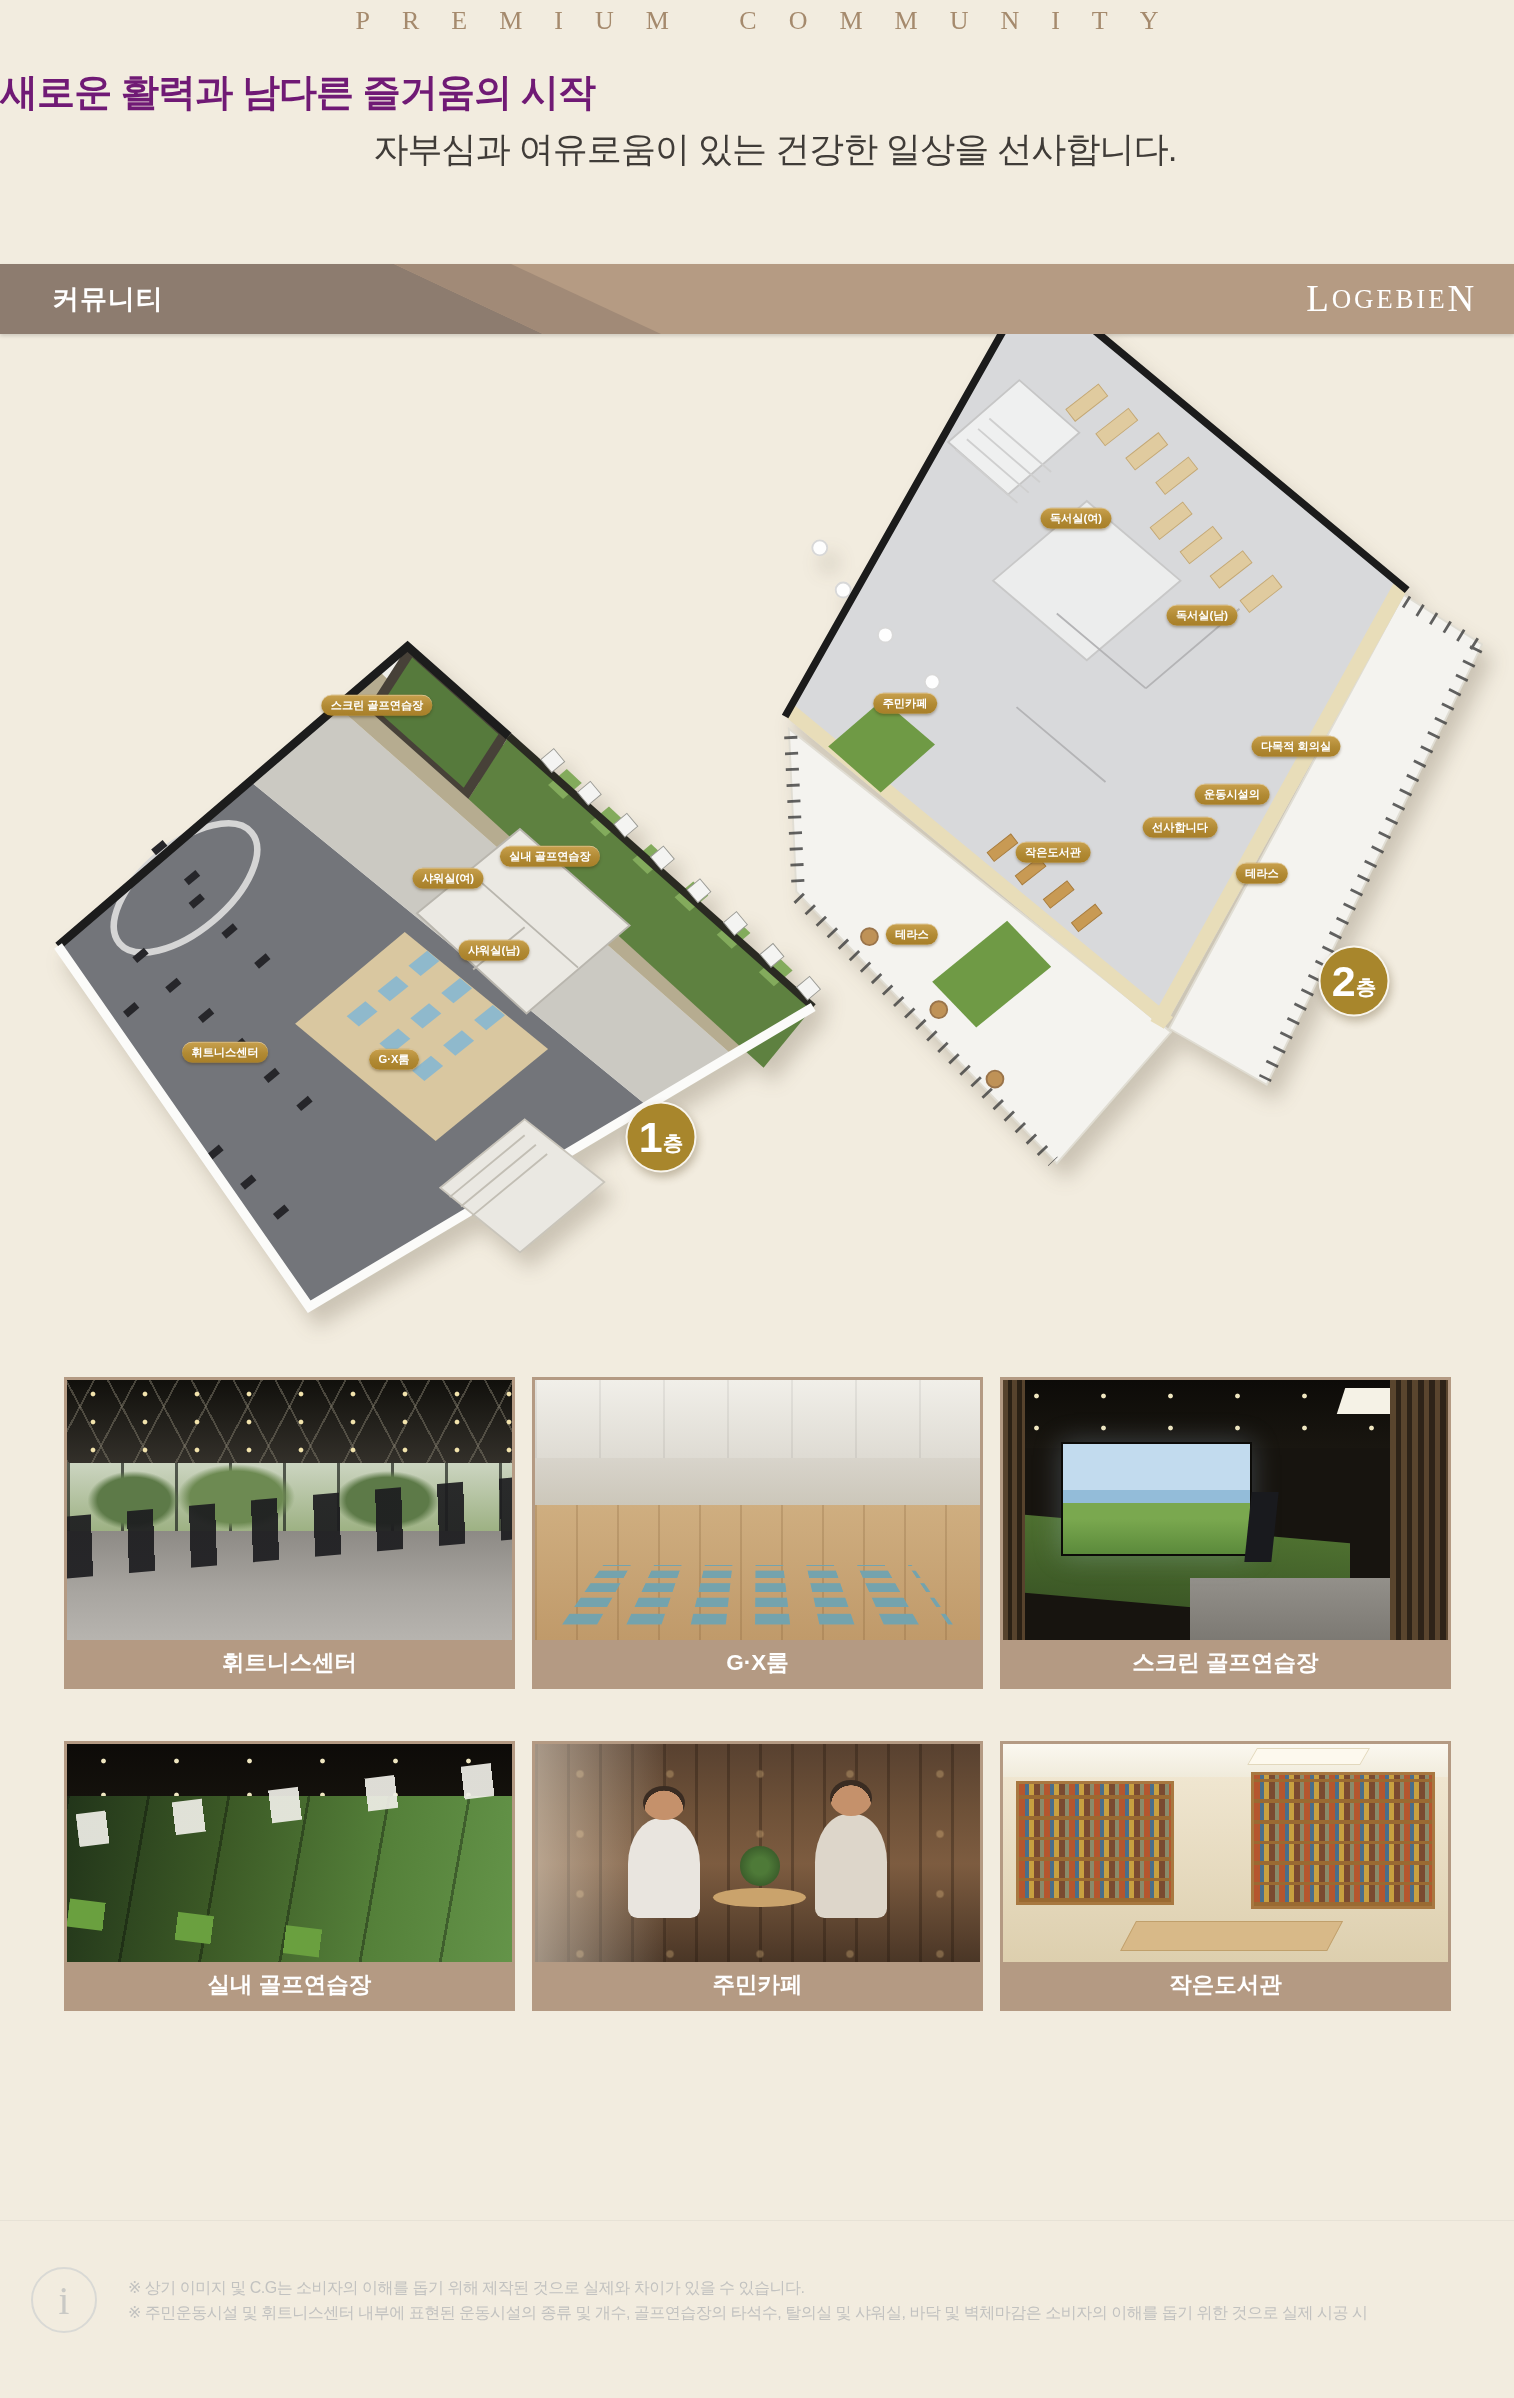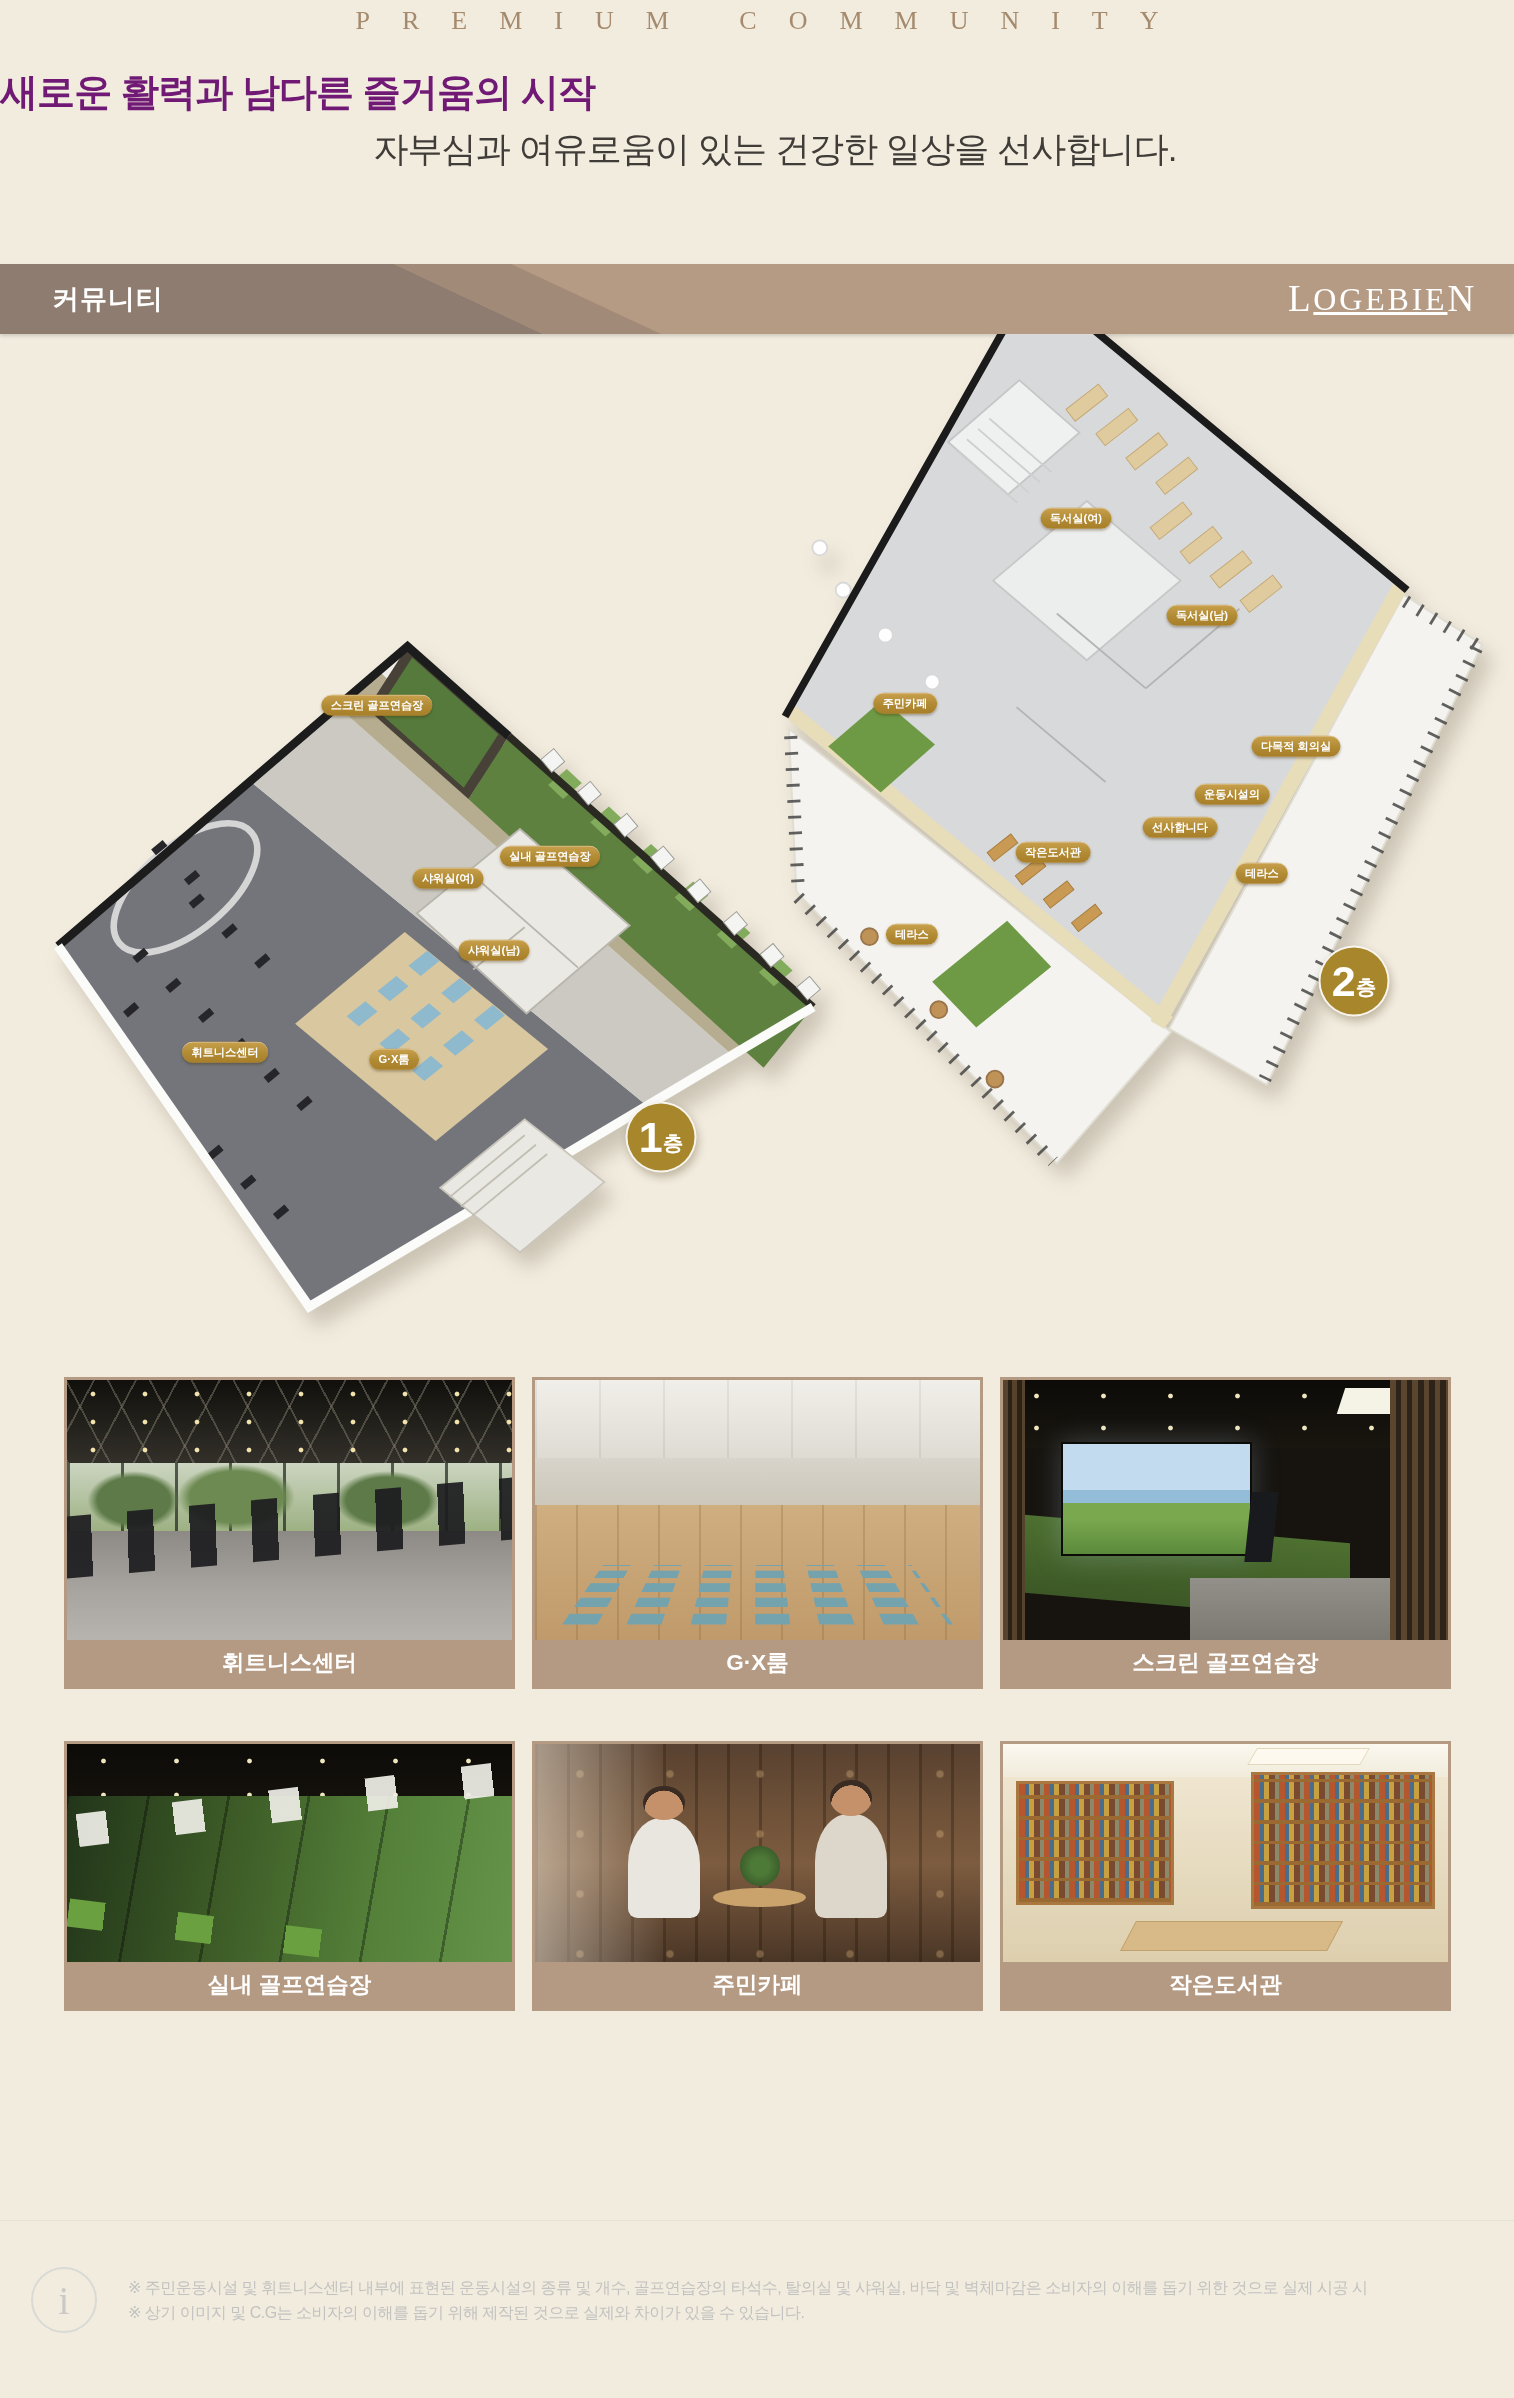--- a/index.html
+++ b/index.html
@@ -40,21 +40,21 @@
   .bar-label{
     position:absolute;left:52px;top:0;height:70px;line-height:70px;z-index:2;
     color:#fff;font-size:27px;font-weight:600;letter-spacing:0.9px;
   }
   .brand{
     position:absolute;right:37px;top:0;height:70px;z-index:2;color:#fff;
     font-family:"Liberation Serif","DejaVu Serif",serif;letter-spacing:2.8px;
     display:flex;align-items:center;
   }
   .brand .big{font-size:37px;line-height:70px;}
-  .brand .small{font-size:32px;line-height:70px;text-decoration:underline;}
+  .brand .small{font-size:27px;line-height:70px;}
   
   .art{position:absolute;top:334px;left:0;width:1514px;height:1047px;}
   .plan-svg{position:absolute;left:0;top:0;}
   .slab{filter:drop-shadow(10px 16px 10px rgba(70,55,30,.22));}
   .pill{
     position:absolute;transform:translate(-50%,-50%);white-space:nowrap;
     background:linear-gradient(180deg,#c9a14e 0%,#b18a34 55%,#a87f28 100%);
     color:#fff;font-size:11.2px;font-weight:bold;padding:2.8px 9.4px;border-radius:10.3px;
     box-shadow:0 1.9px 2.8px rgba(60,40,0,.35), inset 0 0.9px 0 rgba(255,255,255,.45);
     z-index:5;letter-spacing:0;
@@ -435,16 +435,16 @@
       <div class="ab shelf s2"></div>
       <div class="ab tbl"></div>
     </div>
     <figcaption class="caption">작은도서관</figcaption>
   </figure>
 </div>
 
 <div class="divider"></div>
 <div class="foot-icon">i</div>
 <div class="foot-lines">
+  <div>※ 상기 이미지 및 C.G는 소비자의 이해를 돕기 위해 제작된 것으로 실제와 차이가 있을 수 있습니다.</div>
   <div>※ 주민운동시설 및 휘트니스센터 내부에 표현된 운동시설의 종류 및 개수, 골프연습장의 타석수, 탈의실 및 샤워실, 바닥 및 벽체마감은 소비자의 이해를 돕기 위한 것으로 실제 시공 시</div>
-  <div>※ 상기 이미지 및 C.G는 소비자의 이해를 돕기 위해 제작된 것으로 실제와 차이가 있을 수 있습니다.</div>
 </div>
 
 
 </body></html>

